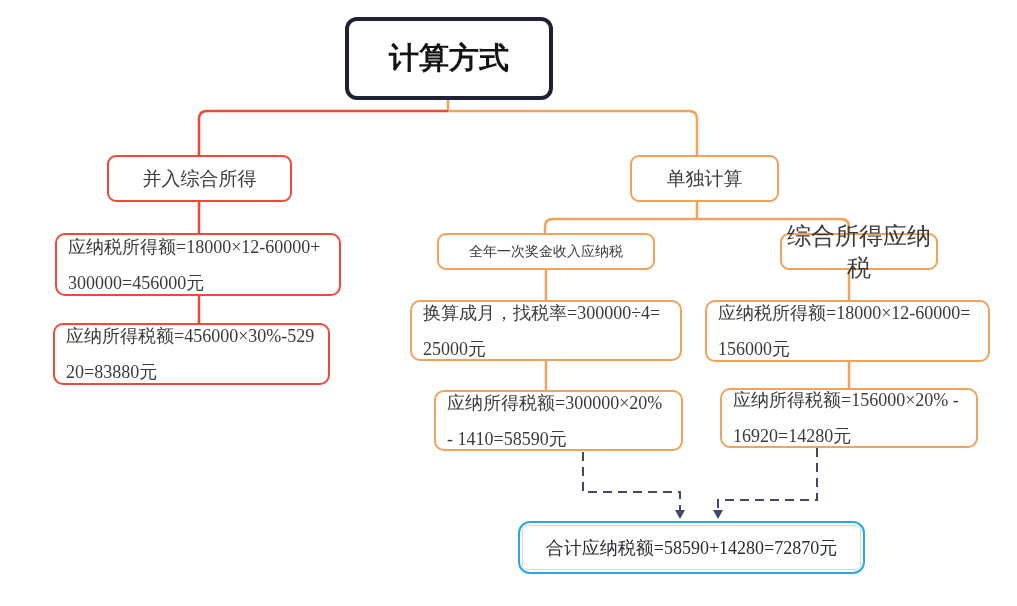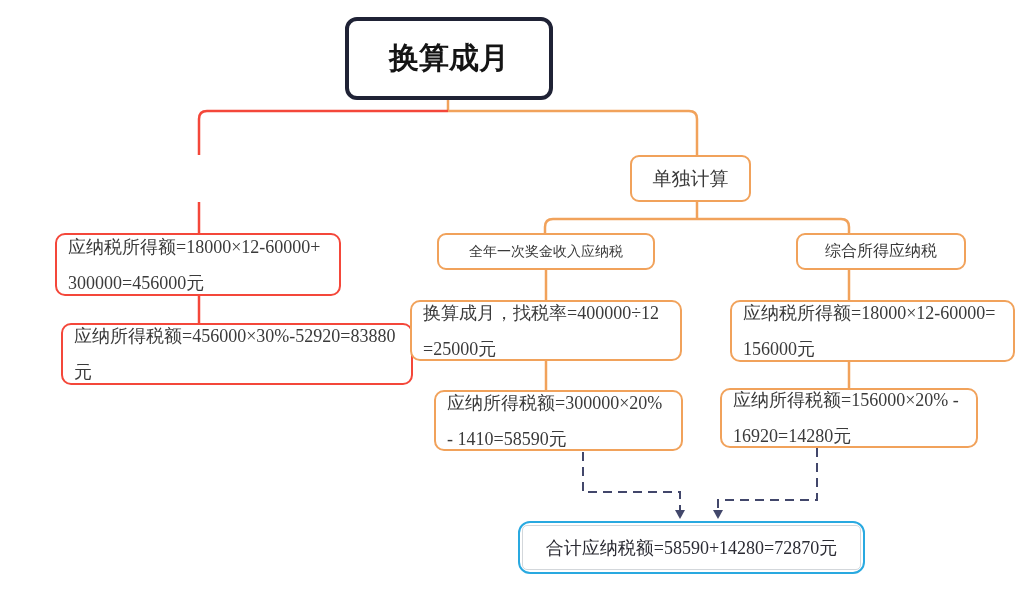--- a/index.html
+++ b/index.html
@@ -69,38 +69,39 @@
     </g>
 
     <g>
       <path class="line-dash" d="M583,452 V492 H680 V511"></path>
       <polygon class="arrow" points="675,510 685,510 680,519"></polygon>
       <path class="line-dash" d="M817,448 V500 H718 V511"></path>
       <polygon class="arrow" points="713,510 723,510 718,519"></polygon>
     </g>
   </svg>
 
-  <div class="node root" style="left:345px;top:17px;width:208px;height:83px;">换算成月</div>
+  <div class="node root" style="left:345px;top:17px;width:208px;height:83px;">计算方式</div>
 
+  <div class="node red hdr" style="left:107px;top:155px;width:185px;height:47px;">并入综合所得</div>
 
   <div class="node red leaf" style="left:55px;top:233px;width:286px;height:63px;">应纳税所得额=18000×12-60000+300000=456000元</div>
 
-  <div class="node red leaf" style="left:61px;top:323px;width:352px;height:62px;">应纳所得税额=456000×30%-52920=83880元</div>
+  <div class="node red leaf" style="left:53px;top:323px;width:277px;height:62px;">应纳所得税额=456000×30%-52920=83880元</div>
 
-  <div class="node orange hdr" style="left:630px;top:155px;width:121px;height:47px;">单独计算</div>
+  <div class="node orange hdr" style="left:630px;top:155px;width:149px;height:47px;">单独计算</div>
 
   <div class="node orange hdr" style="left:437px;top:233px;width:218px;height:37px;font-size:14px;">全年一次奖金收入应纳税</div>
 
-  <div class="node orange hdr" style="left:796px;top:233px;width:170px;height:37px;font-size:16px;">综合所得应纳税</div>
+  <div class="node orange hdr" style="left:780px;top:233px;width:158px;height:37px;font-size:24px;">综合所得应纳税</div>
 
-  <div class="node orange leaf" style="left:410px;top:300px;width:272px;height:61px;">换算成月，找税率=400000÷12=25000元</div>
+  <div class="node orange leaf" style="left:410px;top:300px;width:272px;height:61px;">换算成月，找税率=300000÷4=25000元</div>
 
   <div class="node orange leaf" style="left:390px;top:390px;width:249px;height:61px;margin-left:44px;">应纳所得税额=300000×20% - 1410=58590元</div>
 
-  <div class="node orange leaf" style="left:705px;top:300px;width:285px;height:62px;margin-left:25px;">应纳税所得额=18000×12-60000=156000元</div>
+  <div class="node orange leaf" style="left:705px;top:300px;width:285px;height:62px;">应纳税所得额=18000×12-60000=156000元</div>
 
   <div class="node orange leaf" style="left:720px;top:388px;width:258px;height:60px;">应纳所得税额=156000×20% - 16920=14280元</div>
 
   <div class="node total" style="left:518px;top:521px;width:347px;height:53px;">
     <div class="total-inner">合计应纳税额=58590+14280=72870元</div>
   </div>
 
 </div>
 
 </body></html>

